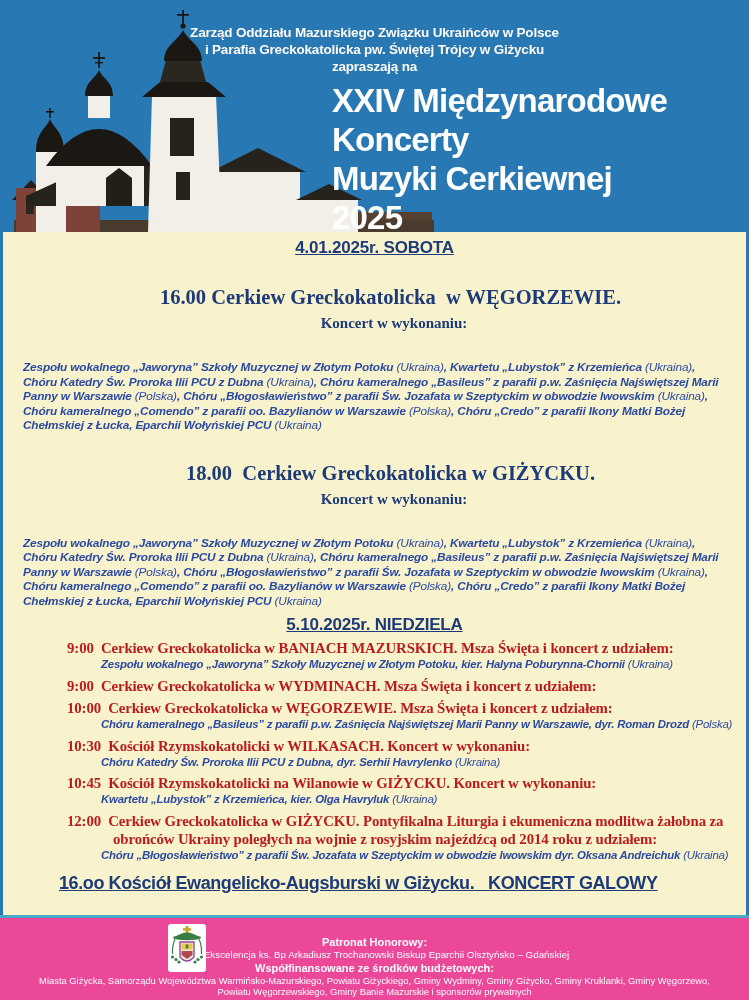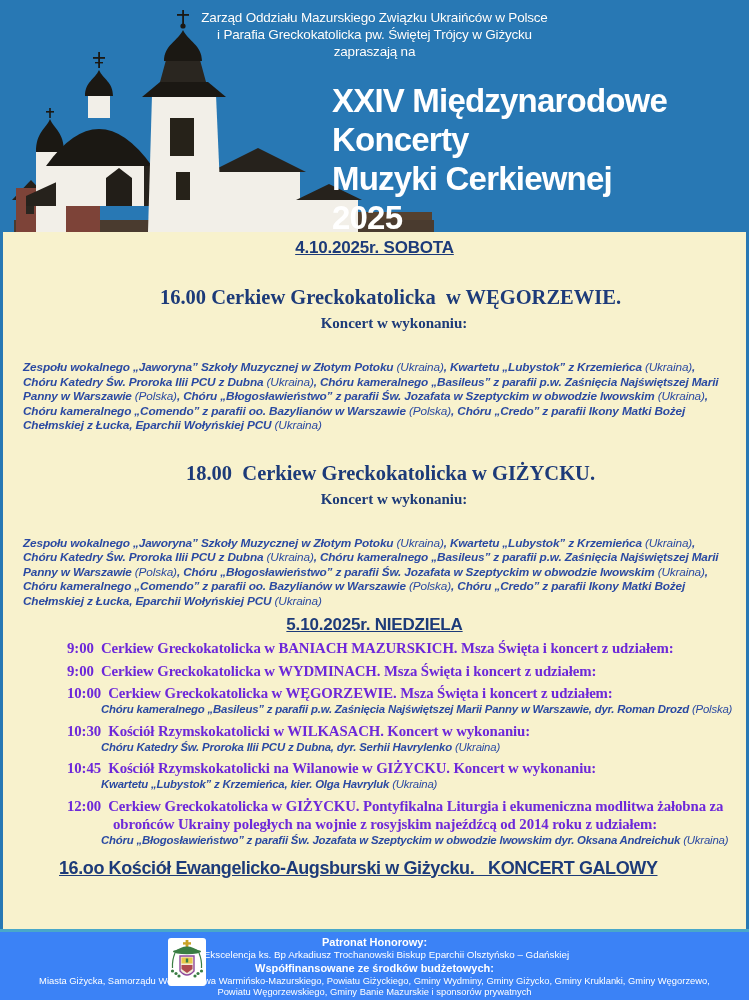--- a/index.html
+++ b/index.html
@@ -9,22 +9,22 @@
     background:#f8f2cd;
   }
   .poster{width:749px;height:1000px;display:flex;flex-direction:column;position:relative;}
 
   
   .header{
     height:232px;flex:0 0 232px;background:#2878b4;position:relative;color:#ffffff;overflow:hidden;
   }
   .header-church{position:absolute;left:0;bottom:0;width:440px;height:232px;}
   .org-lines{
-    position:absolute;top:9px;left:0;width:100%;text-align:center;
-    font-weight:normal;font-size:13.5px;line-height:17px;letter-spacing:-0.2px;
+    position:absolute;top:24px;left:0;width:100%;text-align:center;
+    font-weight:bold;font-size:13.5px;line-height:17px;letter-spacing:-0.2px;
     text-shadow:0 0 1px rgba(0,0,0,.15);
   }
   .main-title{
     position:absolute;left:332px;top:81px;
     font-weight:bold;font-size:33px;line-height:39px;letter-spacing:-0.8px;color:#ffffff;
   }
 
   
   .sheet{
     flex:1 1 auto;background:#f8f2cd;color:#1d3b79;
@@ -46,36 +46,36 @@
   .performers-block{
     font-style:italic;font-weight:bold;
     font-size:11.8px;line-height:14.5px;color:#2b4aa2;
     margin:1px 12px 4px 12px;letter-spacing:-0.15px;
   }
   .light{font-weight:normal;}
 
   .sun-entry{margin:0 0 4.5px 0;}
   .sun-heading{
     font-family:"Liberation Serif",serif;font-weight:bold;font-size:14.8px;line-height:18px;
-    color:#6d28d9;padding-left:102px;text-indent:-46px;white-space:pre-wrap;letter-spacing:-0.1px;
+    color:#b91c1c;padding-left:102px;text-indent:-46px;white-space:pre-wrap;letter-spacing:-0.1px;
   }
   .sun-performer{
     font-style:italic;font-weight:bold;font-size:11.4px;line-height:15px;
     color:#2b4aa2;padding-left:90px;letter-spacing:-0.2px;
   }
 
   .gala-heading{
     font-weight:bold;font-size:18px;line-height:23px;text-decoration:underline;
     color:#1d3b79;margin:9px 0 5px 48px;letter-spacing:-0.4px;white-space:pre-wrap;
   }
 
   
   .footer{
-    flex:0 0 65px;height:65px;background:#3b82f6;border-top:3px solid #49a8c9;
-    color:#ffffff;text-align:center;position:relative;overflow:hidden;padding-top:3px;
+    flex:0 0 65px;height:65px;background:#ec4899;border-top:3px solid #49a8c9;
+    color:#ffffff;text-align:center;position:relative;overflow:hidden;padding-top:17px;
   }
   .crest{
     position:absolute;left:168px;top:6px;width:38px;height:48px;
     background:#ffffff;border-radius:3px;
   }
   .footer-label{font-weight:bold;font-size:11px;line-height:13px;margin-top:1px;}
   .footer-text{font-size:9.8px;line-height:12px;}
   .footer-small{font-size:9.4px;line-height:11px;}
 </style>
 </head>
@@ -144,21 +144,21 @@
     <div class="main-title">
       <div>XXIV Międzynarodowe</div>
       <div>Koncerty</div>
       <div>Muzyki Cerkiewnej</div>
       <div>2025</div>
     </div>
   </div>
 
   <div class="sheet">
 
-    <div class="date-header date-sat">4.10.2025r. SOBOTA</div>
+    <div class="date-header date-sat">4.01.2025r. SOBOTA</div>
 
     <div class="event">
       <div class="event-heading">
         <span class="event-title">16.00 Cerkiew Greckokatolicka  w WĘGORZEWIE.</span>
         <span class="event-suffix">Koncert w wykonaniu:</span>
       </div>
       <div class="performers-block fmt">Zespołu wokalnego „Jaworyna” Szkoły Muzycznej w Złotym Potoku <span class="light">(Ukraina)</span>, Kwartetu „Lubystok” z Krzemieńca <span class="light">(Ukraina)</span>, Chóru Katedry Św. Proroka Ilii PCU z Dubna <span class="light">(Ukraina)</span>, Chóru kameralnego „Basileus” z parafii p.w. Zaśnięcia Najświętszej Marii Panny w Warszawie <span class="light">(Polska)</span>, Chóru „Błogosławieństwo” z parafii Św. Jozafata w Szeptyckim w obwodzie lwowskim <span class="light">(Ukraina)</span>, Chóru kameralnego „Comendo” z parafii oo. Bazylianów w Warszawie <span class="light">(Polska)</span>, Chóru „Credo” z parafii Ikony Matki Bożej Chełmskiej z Łucka, Eparchii Wołyńskiej PCU <span class="light">(Ukraina)</span></div>
     </div>
 
     <div class="event">
@@ -166,20 +166,21 @@
         <span class="event-title">18.00  Cerkiew Greckokatolicka w GIŻYCKU.</span>
         <span class="event-suffix">Koncert w wykonaniu:</span>
       </div>
       <div class="performers-block fmt">Zespołu wokalnego „Jaworyna” Szkoły Muzycznej w Złotym Potoku <span class="light">(Ukraina)</span>, Kwartetu „Lubystok” z Krzemieńca <span class="light">(Ukraina)</span>, Chóru Katedry Św. Proroka Ilii PCU z Dubna <span class="light">(Ukraina)</span>, Chóru kameralnego „Basileus” z parafii p.w. Zaśnięcia Najświętszej Marii Panny w Warszawie <span class="light">(Polska)</span>, Chóru „Błogosławieństwo” z parafii Św. Jozafata w Szeptyckim w obwodzie lwowskim <span class="light">(Ukraina)</span>, Chóru kameralnego „Comendo” z parafii oo. Bazylianów w Warszawie <span class="light">(Polska)</span>, Chóru „Credo” z parafii Ikony Matki Bożej Chełmskiej z Łucka, Eparchii Wołyńskiej PCU <span class="light">(Ukraina)</span></div>
     </div>
 
     <div class="date-header date-sun">5.10.2025r. NIEDZIELA</div>
 
     <div class="sun-entry">
       <div class="sun-heading">9:00  Cerkiew Greckokatolicka w BANIACH MAZURSKICH. Msza Święta i koncert z udziałem:</div>
+      <div class="sun-performer fmt">Zespołu wokalnego „Jaworyna” Szkoły Muzycznej w Złotym Potoku, kier. Halyna Poburynna-Chornii <span class="light">(Ukraina)</span></div>
     </div>
     <div class="sun-entry">
       <div class="sun-heading">9:00  Cerkiew Greckokatolicka w WYDMINACH. Msza Święta i koncert z udziałem:</div>
     </div>
     <div class="sun-entry">
       <div class="sun-heading">10:00  Cerkiew Greckokatolicka w WĘGORZEWIE. Msza Święta i koncert z udziałem:</div>
       <div class="sun-performer fmt">Chóru kameralnego „Basileus” z parafii p.w. Zaśnięcia Najświętszej Marii Panny w Warszawie, dyr. Roman Drozd <span class="light">(Polska)</span></div>
     </div>
     <div class="sun-entry">
       <div class="sun-heading">10:30  Kościół Rzymskokatolicki w WILKASACH. Koncert w wykonaniu:</div>

